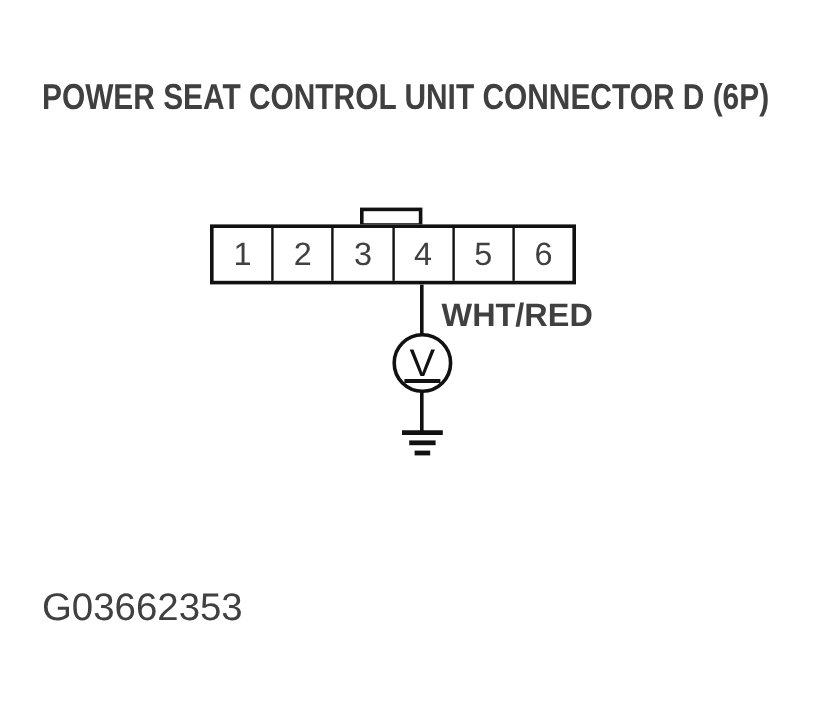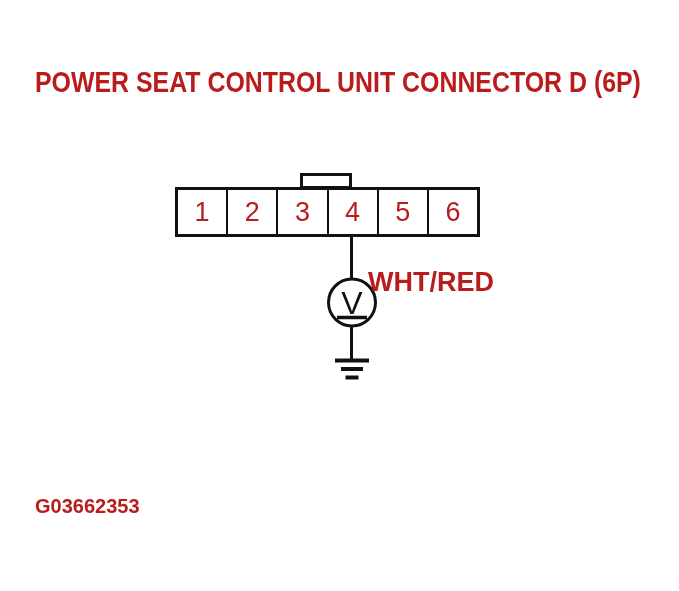--- a/index.html
+++ b/index.html
@@ -6,21 +6,21 @@
     margin: 0;
     padding: 0;
     background: #ffffff;
   }
   .page {
     position: relative;
     width: 679px;
     height: 591px;
     background: #ffffff;
     font-family: "Liberation Sans", sans-serif;
-    color: #b91c1c;
+    color: #404040;
     overflow: hidden;
   }
   .figure-title {
     position: absolute;
     left: 35px;
     top: 67px;
     font-size: 30px;
     line-height: 30px;
     font-weight: 700;
     letter-spacing: 0px;
@@ -71,38 +71,37 @@
     height: 591px;
   }
   .wire-label {
     position: absolute;
     left: 368px;
     top: 250px;
     font-size: 27px;
     line-height: 27px;
     font-weight: 700;
     white-space: nowrap;
-    margin-top: 19px;
   }
   .figure-caption {
     position: absolute;
     left: 148px;
     top: 452px;
     font-size: 23px;
     line-height: 23px;
     font-weight: 400;
     white-space: nowrap;
   }
   .figure-id {
     position: absolute;
     left: 35px;
     top: 494px;
-    font-size: 20px;
+    font-size: 32px;
     line-height: 25px;
-    font-weight: 700;
+    font-weight: 400;
     white-space: nowrap;
   }
   .meter-symbol-text {
     font-family: "Liberation Sans", sans-serif;
     font-size: 32px;
     font-weight: 400;
     fill: #111111;
   }
 </style>
 </head>

